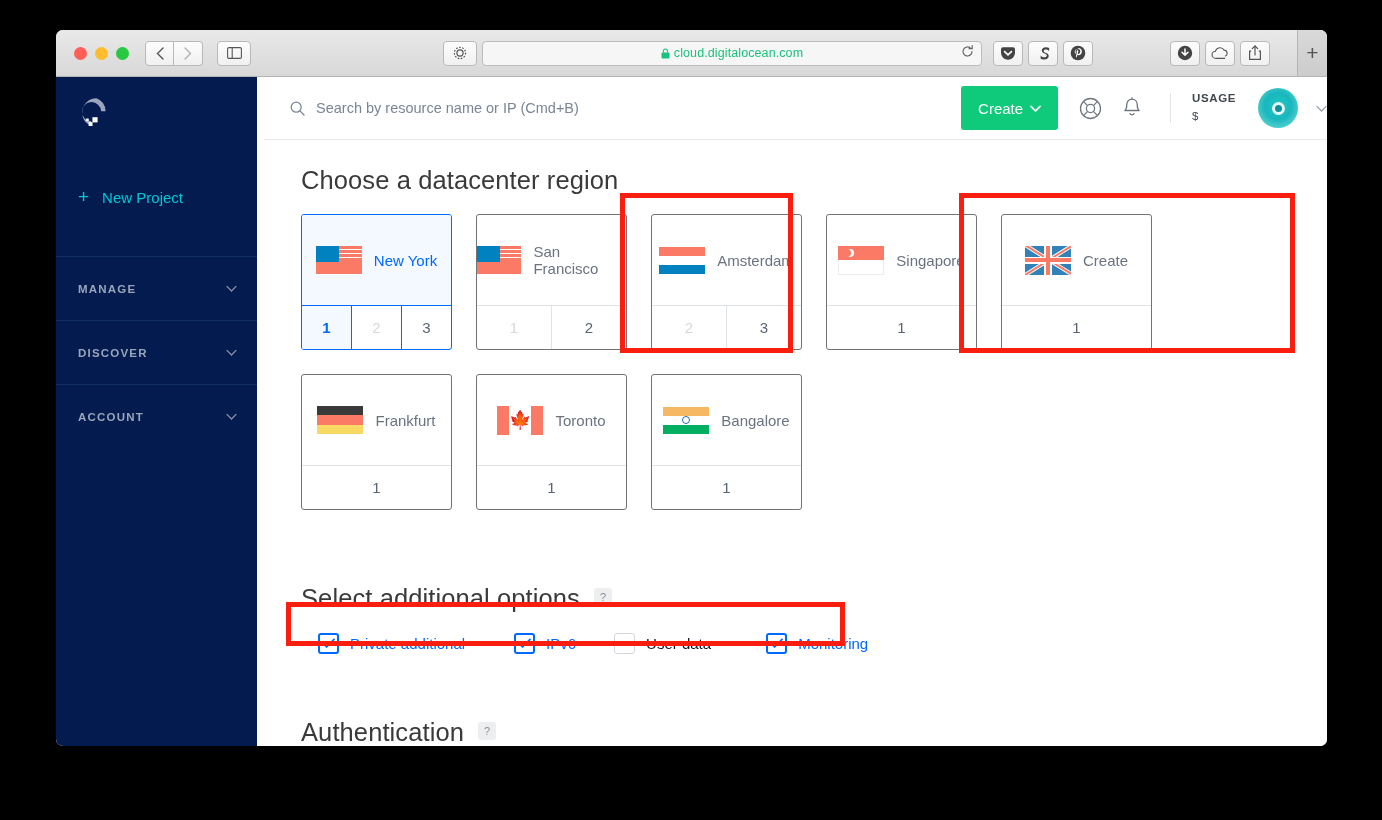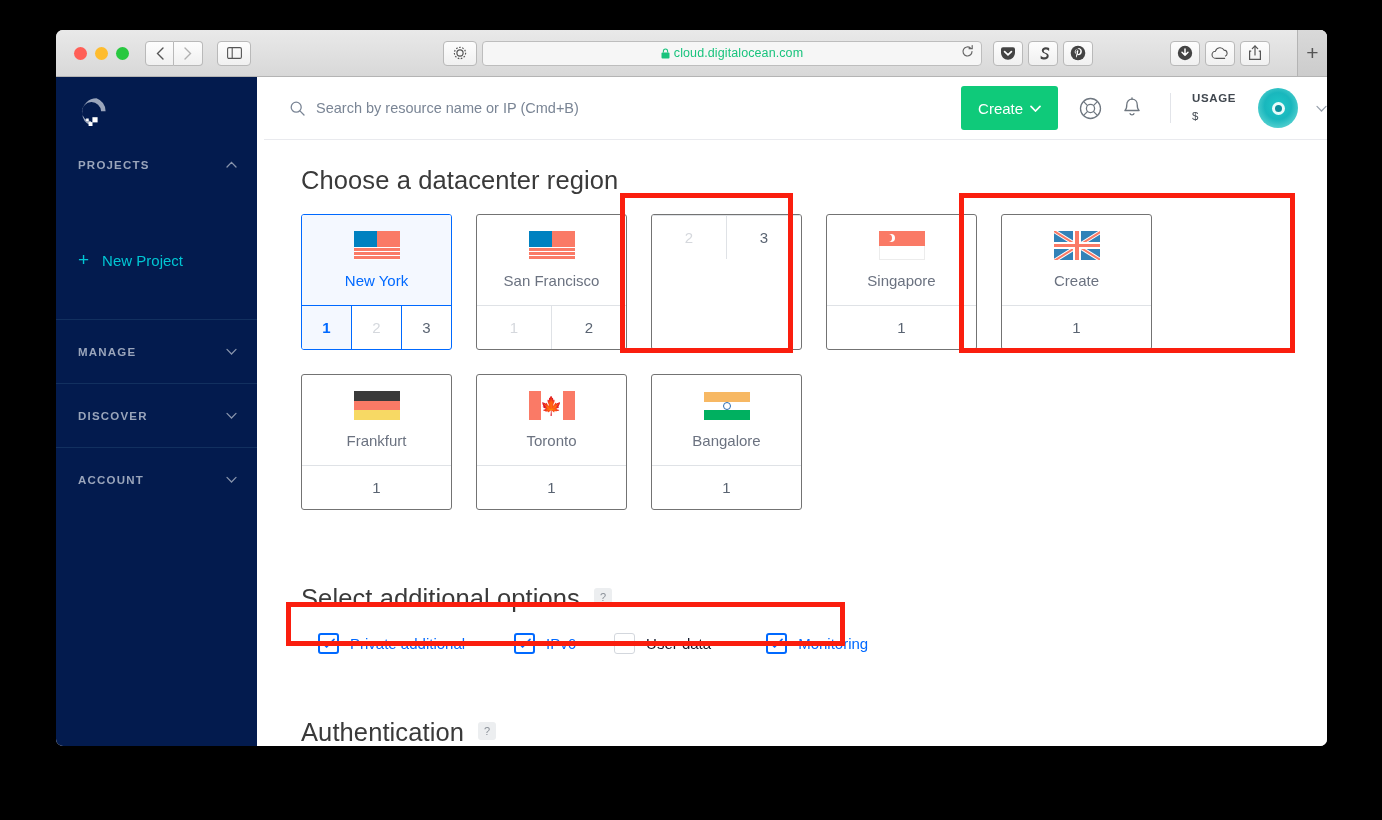--- a/index.html
+++ b/index.html
@@ -162,21 +162,21 @@
   }
 
   
   .region-grid { display: flex; flex-wrap: wrap; gap: 24px 24px; width: 1010px; }
   .region-card {
     width: 151px; border: 1px solid #737373; border-radius: 3px;
     background: #fff; overflow: hidden; cursor: pointer;
   }
   .region-card.selected { border: 1px solid #0069ff; }
   .region-top {
-    height: 90px; display: flex; flex-direction: column;
+    height: 90px; display: flex; flex-direction: row;
     align-items: center; justify-content: center; gap: 12px;
   }
   .region-card.selected .region-top { background: #f4f8ff; }
   .region-name { font-size: 15px; color: #6b7280; }
   .region-card.selected .region-name { color: #0069ff; }
   .region-opts { display: flex; border-top: 1px solid #dfe2e6; }
   .region-card.selected .region-opts { border-top-color: #0069ff; }
   .opt {
     flex: 1; height: 43px; display: flex; align-items: center; justify-content: center;
     font-size: 15px; color: #5a6472; border-left: 1px solid #dfe2e6; cursor: pointer;
@@ -333,28 +333,20 @@
     <div class="do-sidebar">
       <div class="do-logo">
         <svg width="33" height="33" viewBox="0 0 33 33">
           <path d="M16.5 2.2A14.3 14.3 0 0 0 2.2 16.5 14.3 14.3 0 0 0 11 29.7v-4.4a9.6 9.6 0 1 1 10.1-10.1h4.5A14.3 14.3 0 0 0 16.5 2.2z" fill="#9aa5bb"></path>
           <rect x="12.4" y="21.2" width="5.2" height="5.2" fill="#ffffff"></rect>
           <rect x="8.6" y="26.1" width="3.9" height="3.9" fill="#ffffff"></rect>
           <rect x="6.1" y="22.5" width="2.6" height="2.6" fill="#ffffff"></rect>
         </svg>
       </div>
 
-      <div class="sb-section top">
-        <span>PROJECTS</span>
-        <span class="chev">
-          <svg width="11" height="7" viewBox="0 0 11 7">
-              <path d="M1 6L5.5 1.4L10 6" stroke="#8793ab" stroke-width="1.3" fill="none" stroke-linecap="round"></path>
-            </svg>
-        </span>
-      </div>
 
       <div class="sb-projects-body">
         <div class="loading-dots">
           <i></i>
             <i></i>
             <i></i>
             <i></i>
         </div>
         <div class="new-project" style="margin-top:44px;">
           <span class="plus">+</span>
@@ -485,20 +477,28 @@
                   <span class="canton"></span>
                 </div>
                 <div class="region-name">San Francisco</div>
               </div>
               <div class="region-opts">
                 <div class="opt disabled">1</div>
                 <div class="opt">2</div>
               </div>
             </div>
             <div class="region-card">
+              <div class="region-top">
+                <div class="flag nl">
+                  <div style="top:1px;background:#fa7a66"></div>
+                  <div style="top:11px;background:#ffffff"></div>
+                  <div style="top:19px;background:#0081c0"></div>
+                </div>
+                <div class="region-name">Amsterdam</div>
+              </div>
               <div class="region-opts">
                 <div class="opt disabled">2</div>
                 <div class="opt">3</div>
               </div>
             </div>
             <div class="region-card">
               <div class="region-top">
                 <div class="flag sg">
                   <span class="top"></span>
                   <span class="bot"></span>

